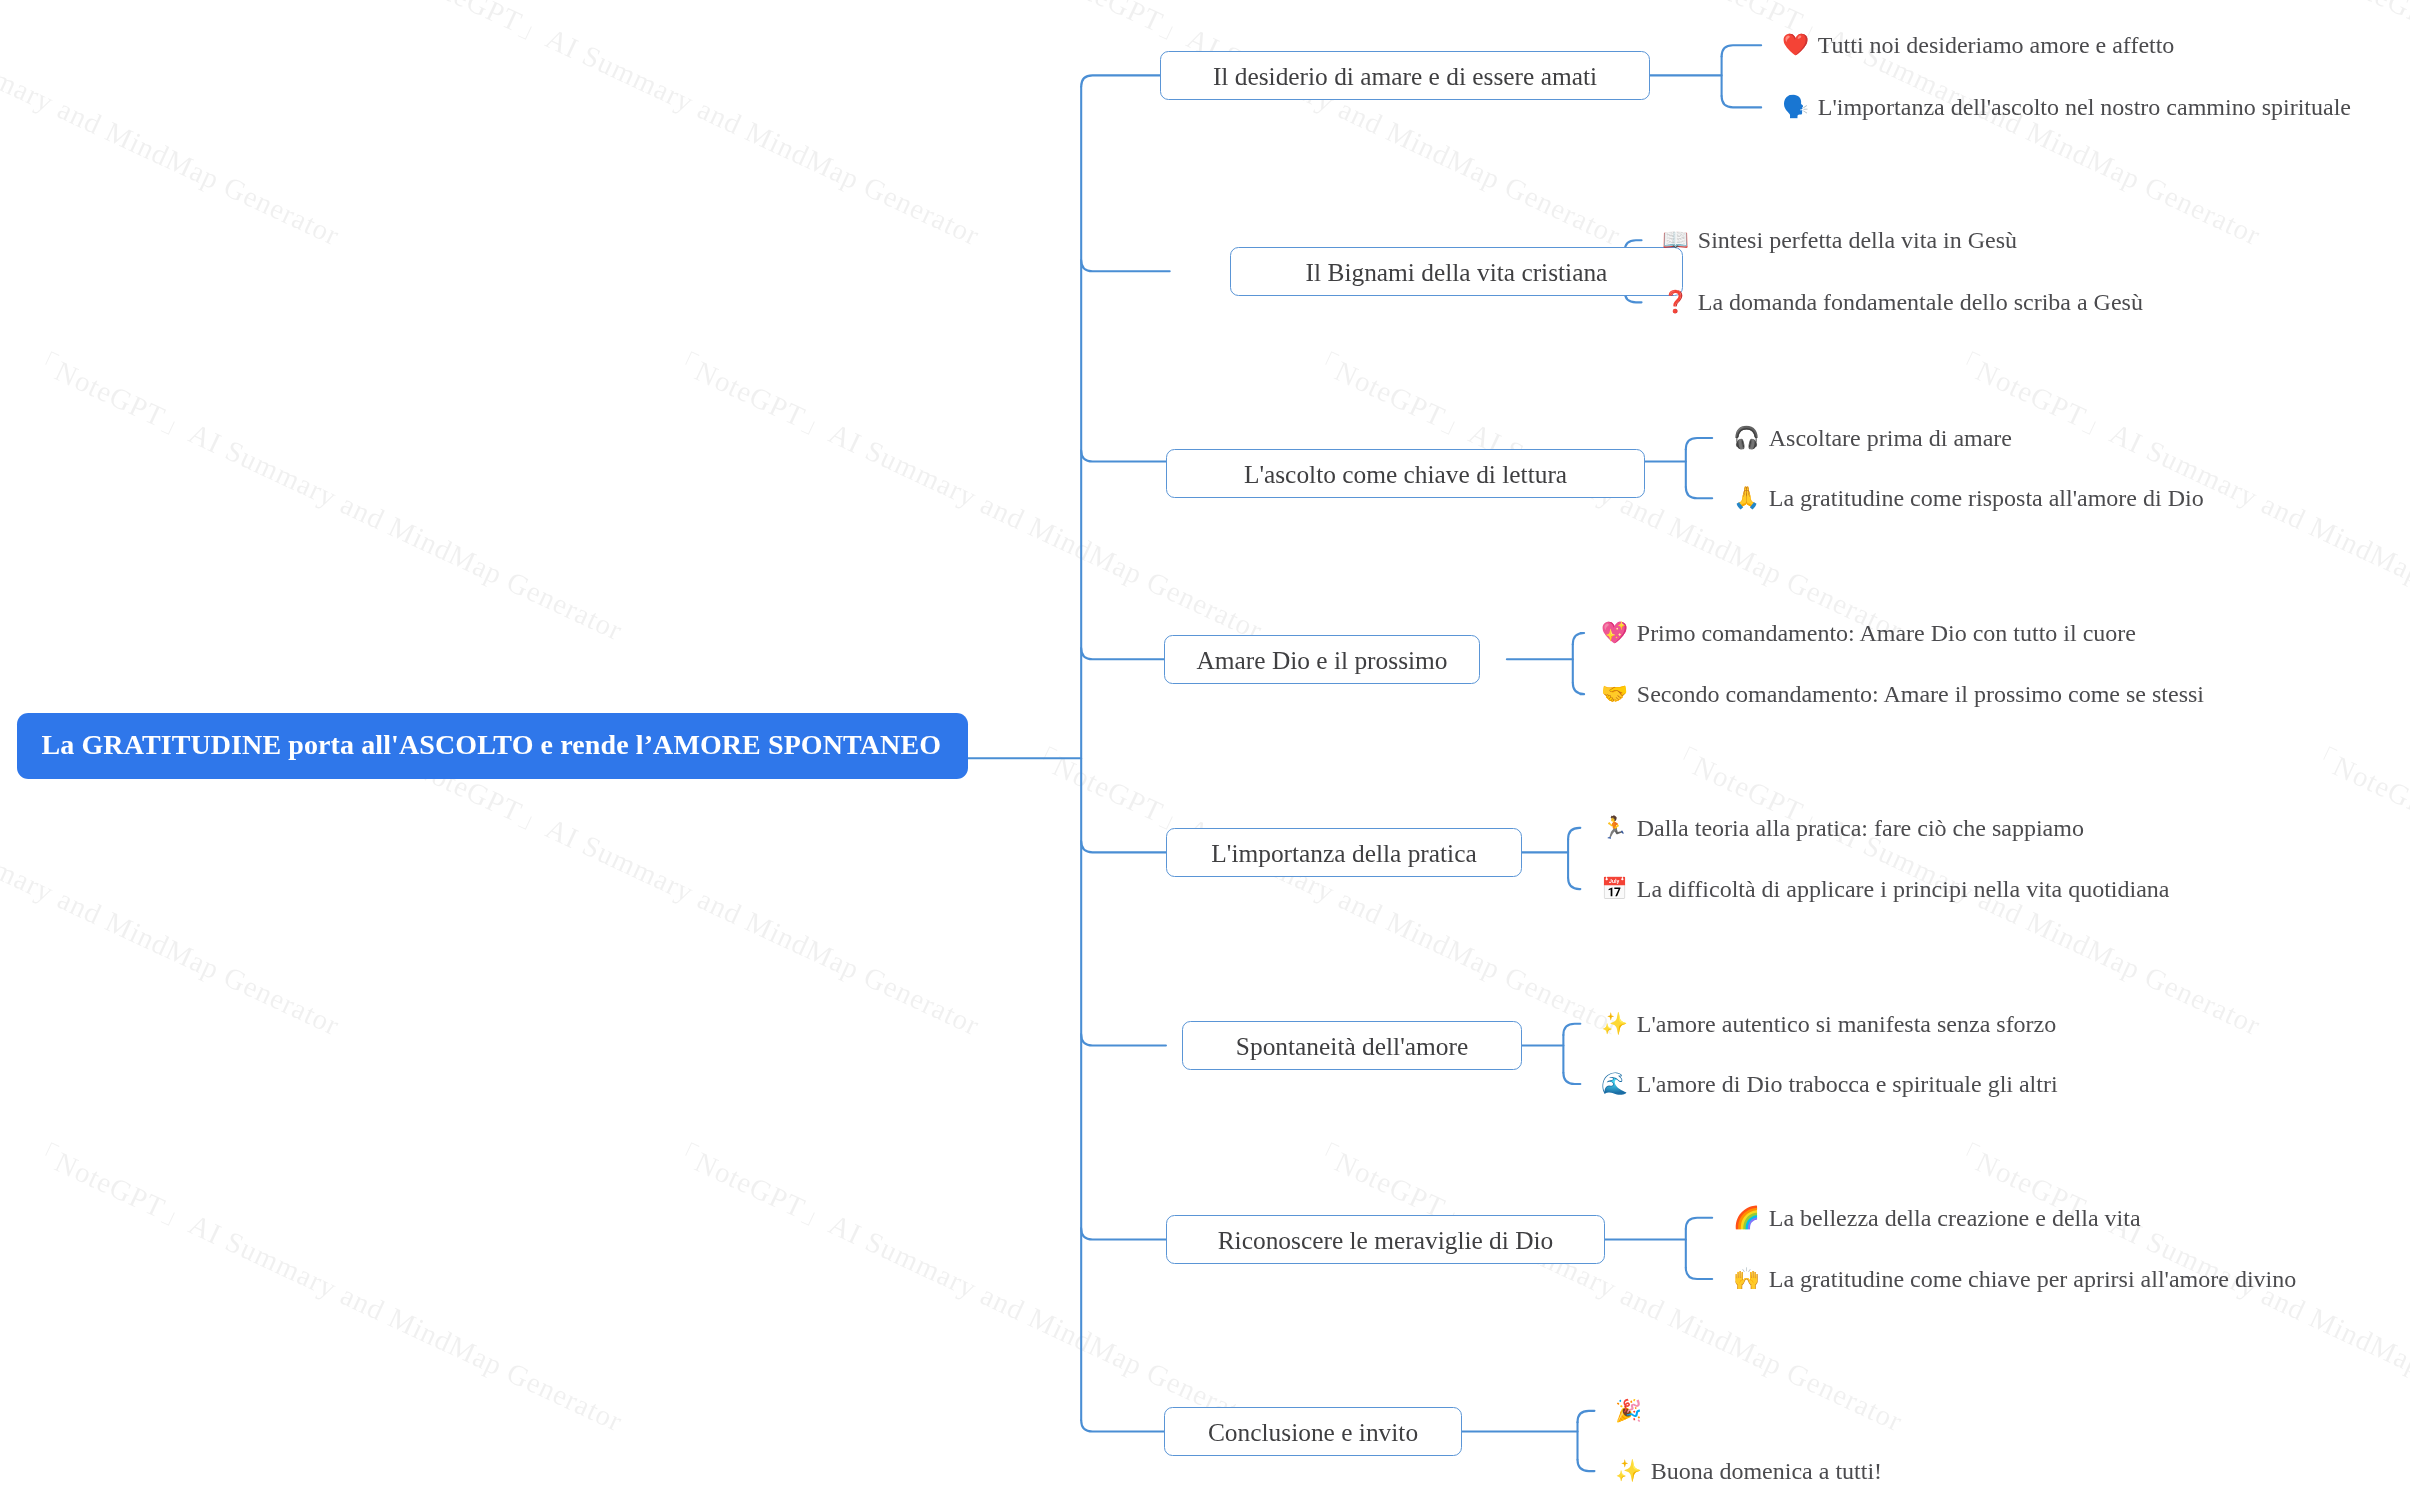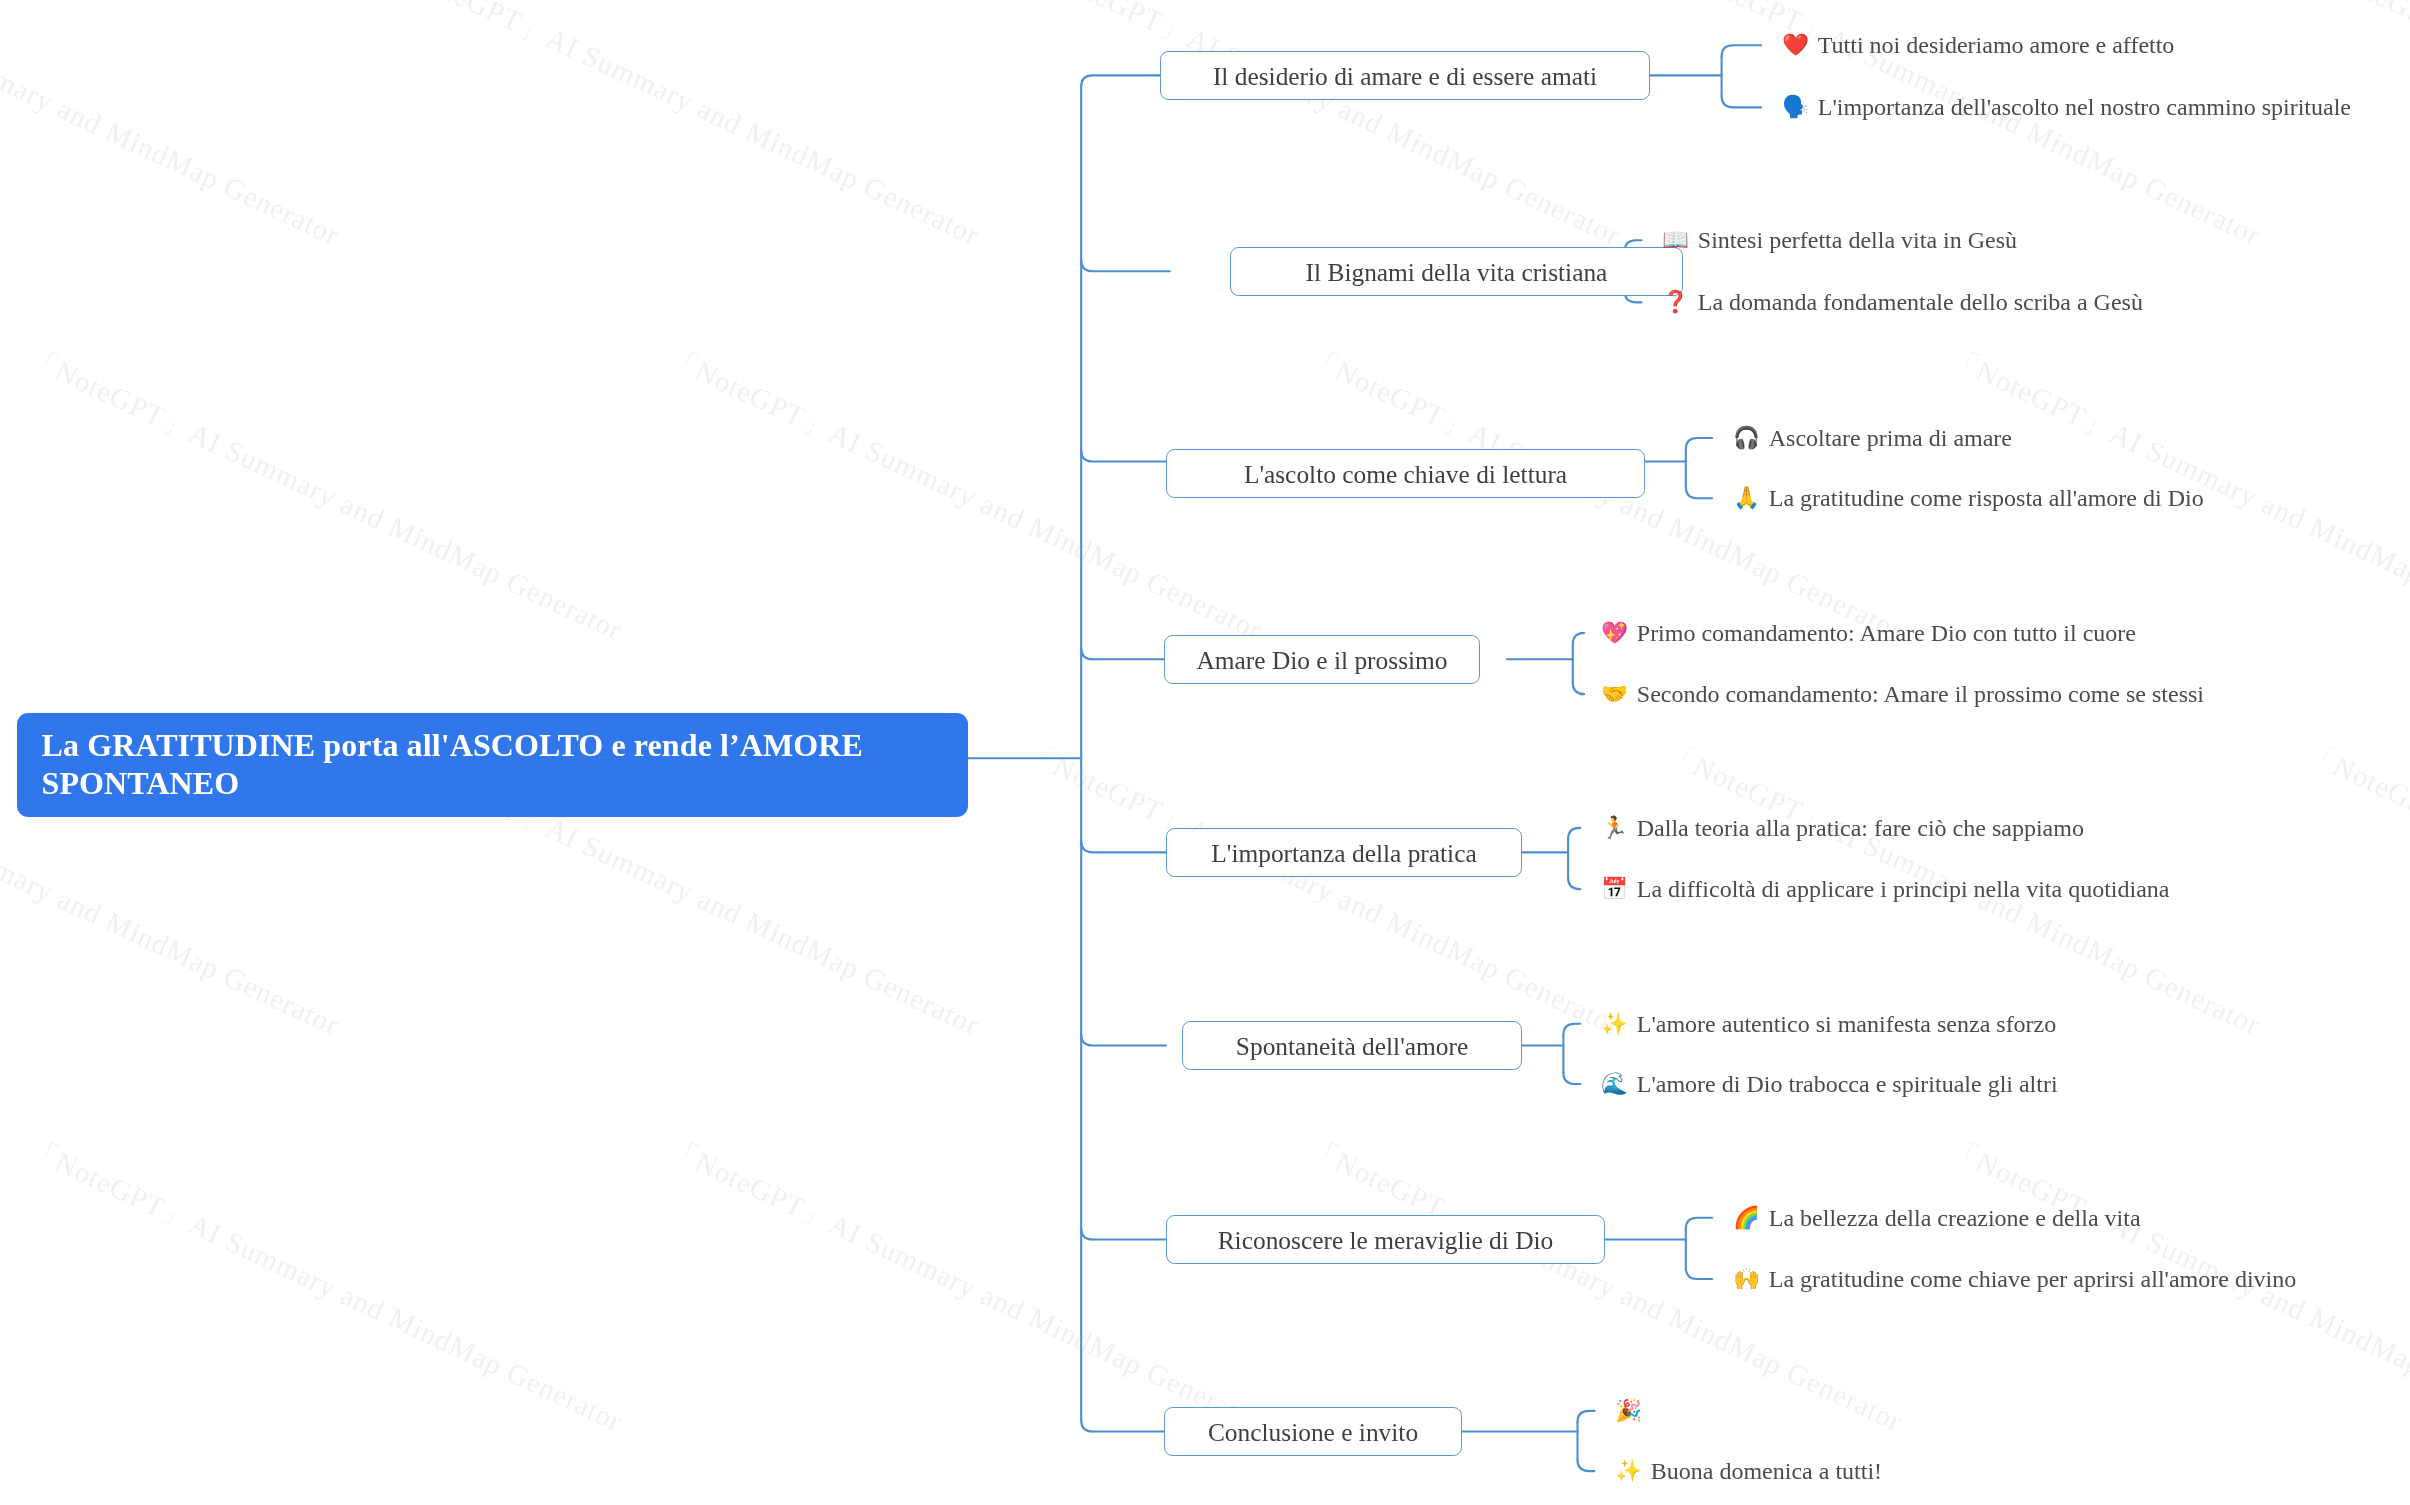--- a/index.html
+++ b/index.html
@@ -59,21 +59,21 @@
     box-sizing: border-box;
     background: #2f77ea;
     border-radius: 11.3px;
     padding: 13px 24.5px 15px 24.5px;
     z-index: 14;
   }
   #root-node .root-text {
     display: block;
     color: #ffffff;
     font-weight: bold;
-    font-size: 32px;
+    font-size: 28px;
     line-height: 38px;
     letter-spacing: 0.1px;
     font-family: "Liberation Serif", "DejaVu Serif", serif;
   }
 
   
   .branch-node {
     position: absolute;
     box-sizing: border-box;
     background: #ffffff;

